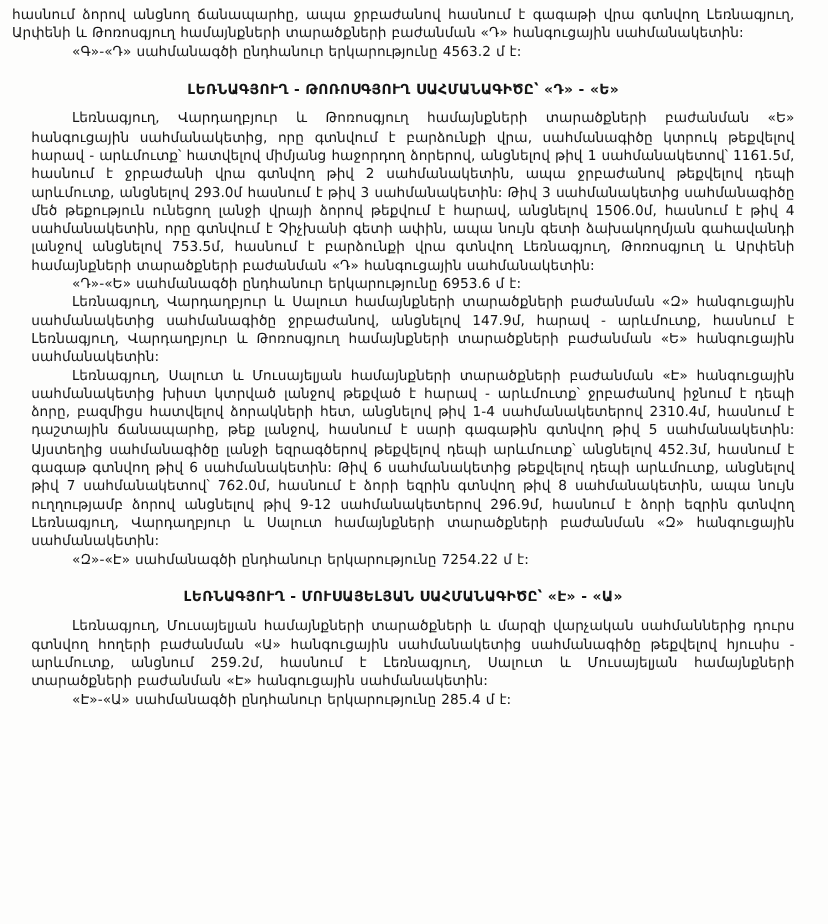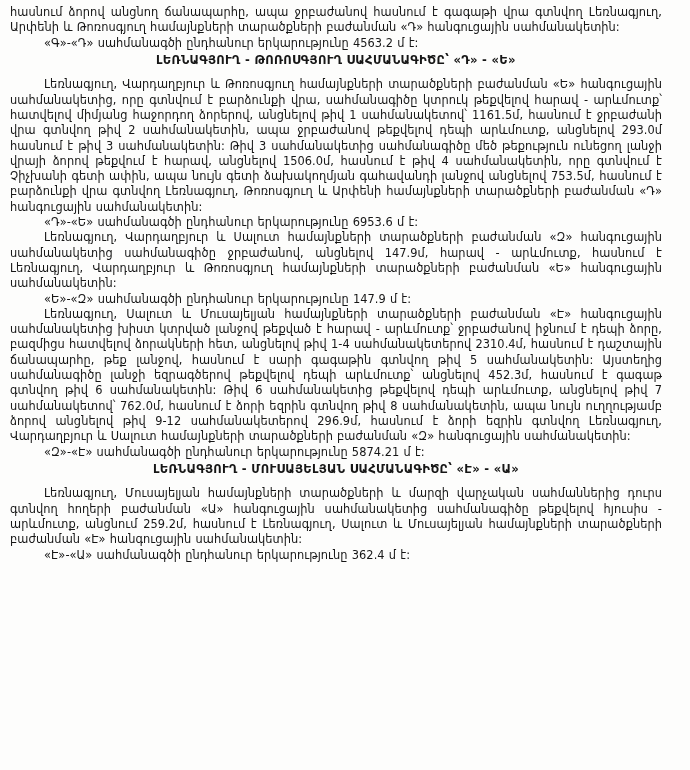--- a/index.html
+++ b/index.html
@@ -19,53 +19,52 @@
     overflow: hidden;
   }
   p {
     margin: 0;
     font-size: 11.4px;
     line-height: 15.3px;
     text-align: justify;
     letter-spacing: 0.05px;
     word-spacing: 0.5px;
   }
-  p.indent { text-indent: 34px; }
+  p.indent { text-indent: 34px; margin-left: 16px; }
   h2 {
     font-size: 11.6px;
     line-height: 15.5px;
     font-weight: bold;
     text-align: center;
-    margin: 2px 0 9px 0;
+    margin: 16px 0 9px 0;
     letter-spacing: 0.3px;
   }
   section { margin: 0; }
 </style>
 </head>
 <body>
 
 <div class="page">
   <p>հասնում ձորով անցնող ճանապարհը, ապա ջրբաժանով հասնում է գագաթի վրա գտնվող Լեռնագյուղ, Արփենի և Թոռոսգյուղ համայնքների տարածքների բաժանման «Դ» հանգուցային սահմանակետին:</p>
   <p class="indent">«Գ»-«Դ» սահմանագծի ընդհանուր երկարությունը 4563.2 մ է:</p>
   <div id="sections">
   <section>
     <h2>ԼԵՌՆԱԳՅՈՒՂ - ԹՈՌՈՍԳՅՈՒՂ ՍԱՀՄԱՆԱԳԻԾԸ՝ «Դ» - «Ե»</h2>
     <p class="indent">Լեռնագյուղ, Վարդաղբյուր և Թոռոսգյուղ համայնքների տարածքների բաժանման «Ե» հանգուցային սահմանակետից, որը գտնվում է բարձունքի վրա, սահմանագիծը կտրուկ թեքվելով հարավ - արևմուտք՝ հատվելով միմյանց հաջորդող ձորերով, անցնելով թիվ 1 սահմանակետով՝ 1161.5մ, հասնում է ջրբաժանի վրա գտնվող թիվ 2 սահմանակետին, ապա ջրբաժանով թեքվելով դեպի արևմուտք, անցնելով 293.0մ հասնում է թիվ 3 սահմանակետին: Թիվ 3 սահմանակետից սահմանագիծը մեծ թեքություն ունեցող լանջի վրայի ձորով թեքվում է հարավ, անցնելով 1506.0մ, հասնում է թիվ 4 սահմանակետին, որը գտնվում է Չիչխանի գետի ափին, ապա նույն գետի ձախակողմյան գահավանդի լանջով անցնելով 753.5մ, հասնում է բարձունքի վրա գտնվող Լեռնագյուղ, Թոռոսգյուղ և Արփենի համայնքների տարածքների բաժանման «Դ» հանգուցային սահմանակետին:</p>
     <p class="indent">«Դ»-«Ե» սահմանագծի ընդհանուր երկարությունը 6953.6 մ է:</p>
   </section>
 
   <section>
     <p class="indent">Լեռնագյուղ, Վարդաղբյուր և Սալուտ համայնքների տարածքների բաժանման «Զ» հանգուցային սահմանակետից սահմանագիծը ջրբաժանով, անցնելով 147.9մ, հարավ - արևմուտք, հասնում է Լեռնագյուղ, Վարդաղբյուր և Թոռոսգյուղ համայնքների տարածքների բաժանման «Ե» հանգուցային սահմանակետին:</p>
-    <p class="indent">«Ե»-«Զ» սահմանագծի ընդհանուր երկարությունը 147.9 մ է:</p>
   </section>
 
   <section>
     <p class="indent">Լեռնագյուղ, Սալուտ և Մուսայելյան համայնքների տարածքների բաժանման «Է» հանգուցային սահմանակետից խիստ կտրված լանջով թեքված է հարավ - արևմուտք՝ ջրբաժանով իջնում է դեպի ձորը, բազմիցս հատվելով ձորակների հետ, անցնելով թիվ 1-4 սահմանակետերով 2310.4մ, հասնում է դաշտային ճանապարհը, թեք լանջով, հասնում է սարի գագաթին գտնվող թիվ 5 սահմանակետին: Այստեղից սահմանագիծը լանջի եզրագծերով թեքվելով դեպի արևմուտք՝ անցնելով 452.3մ, հասնում է գագաթ գտնվող թիվ 6 սահմանակետին: Թիվ 6 սահմանակետից թեքվելով դեպի արևմուտք, անցնելով թիվ 7 սահմանակետով՝ 762.0մ, հասնում է ձորի եզրին գտնվող թիվ 8 սահմանակետին, ապա նույն ուղղությամբ ձորով անցնելով թիվ 9-12 սահմանակետերով 296.9մ, հասնում է ձորի եզրին գտնվող Լեռնագյուղ, Վարդաղբյուր և Սալուտ համայնքների տարածքների բաժանման «Զ» հանգուցային սահմանակետին:</p>
-    <p class="indent">«Զ»-«Է» սահմանագծի ընդհանուր երկարությունը 5874.21 մ է:</p>
+    <p class="indent">«Զ»-«Է» սահմանագծի ընդհանուր երկարությունը 7254.22 մ է:</p>
   </section>
 
   <section>
     <h2>ԼԵՌՆԱԳՅՈՒՂ - ՄՈՒՍԱՅԵԼՅԱՆ ՍԱՀՄԱՆԱԳԻԾԸ՝ «Է» - «Ա»</h2>
     <p class="indent">Լեռնագյուղ, Մուսայելյան համայնքների տարածքների և մարզի վարչական սահմաններից դուրս գտնվող հողերի բաժանման «Ա» հանգուցային սահմանակետից սահմանագիծը թեքվելով հյուսիս - արևմուտք, անցնում 259.2մ, հասնում է Լեռնագյուղ, Սալուտ և Մուսայելյան համայնքների տարածքների բաժանման «Է» հանգուցային սահմանակետին:</p>
-    <p class="indent">«Է»-«Ա» սահմանագծի ընդհանուր երկարությունը 362.4 մ է:</p>
+    <p class="indent">«Է»-«Ա» սահմանագծի ընդհանուր երկարությունը 285.4 մ է:</p>
   </section>
 </div>
 </div>
 
 </body></html>

